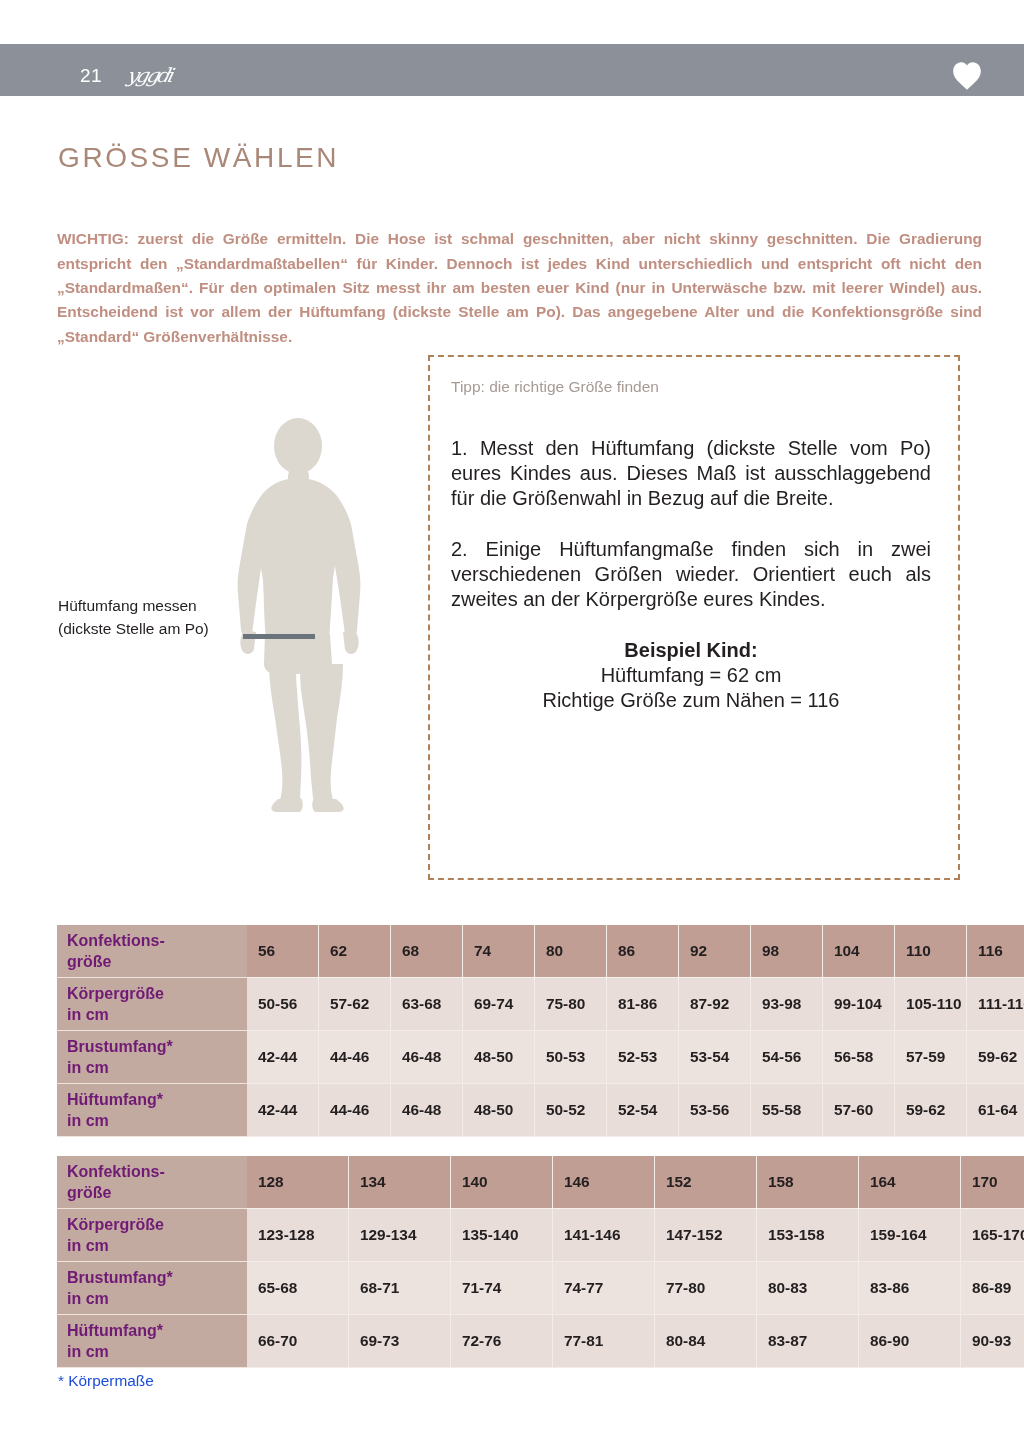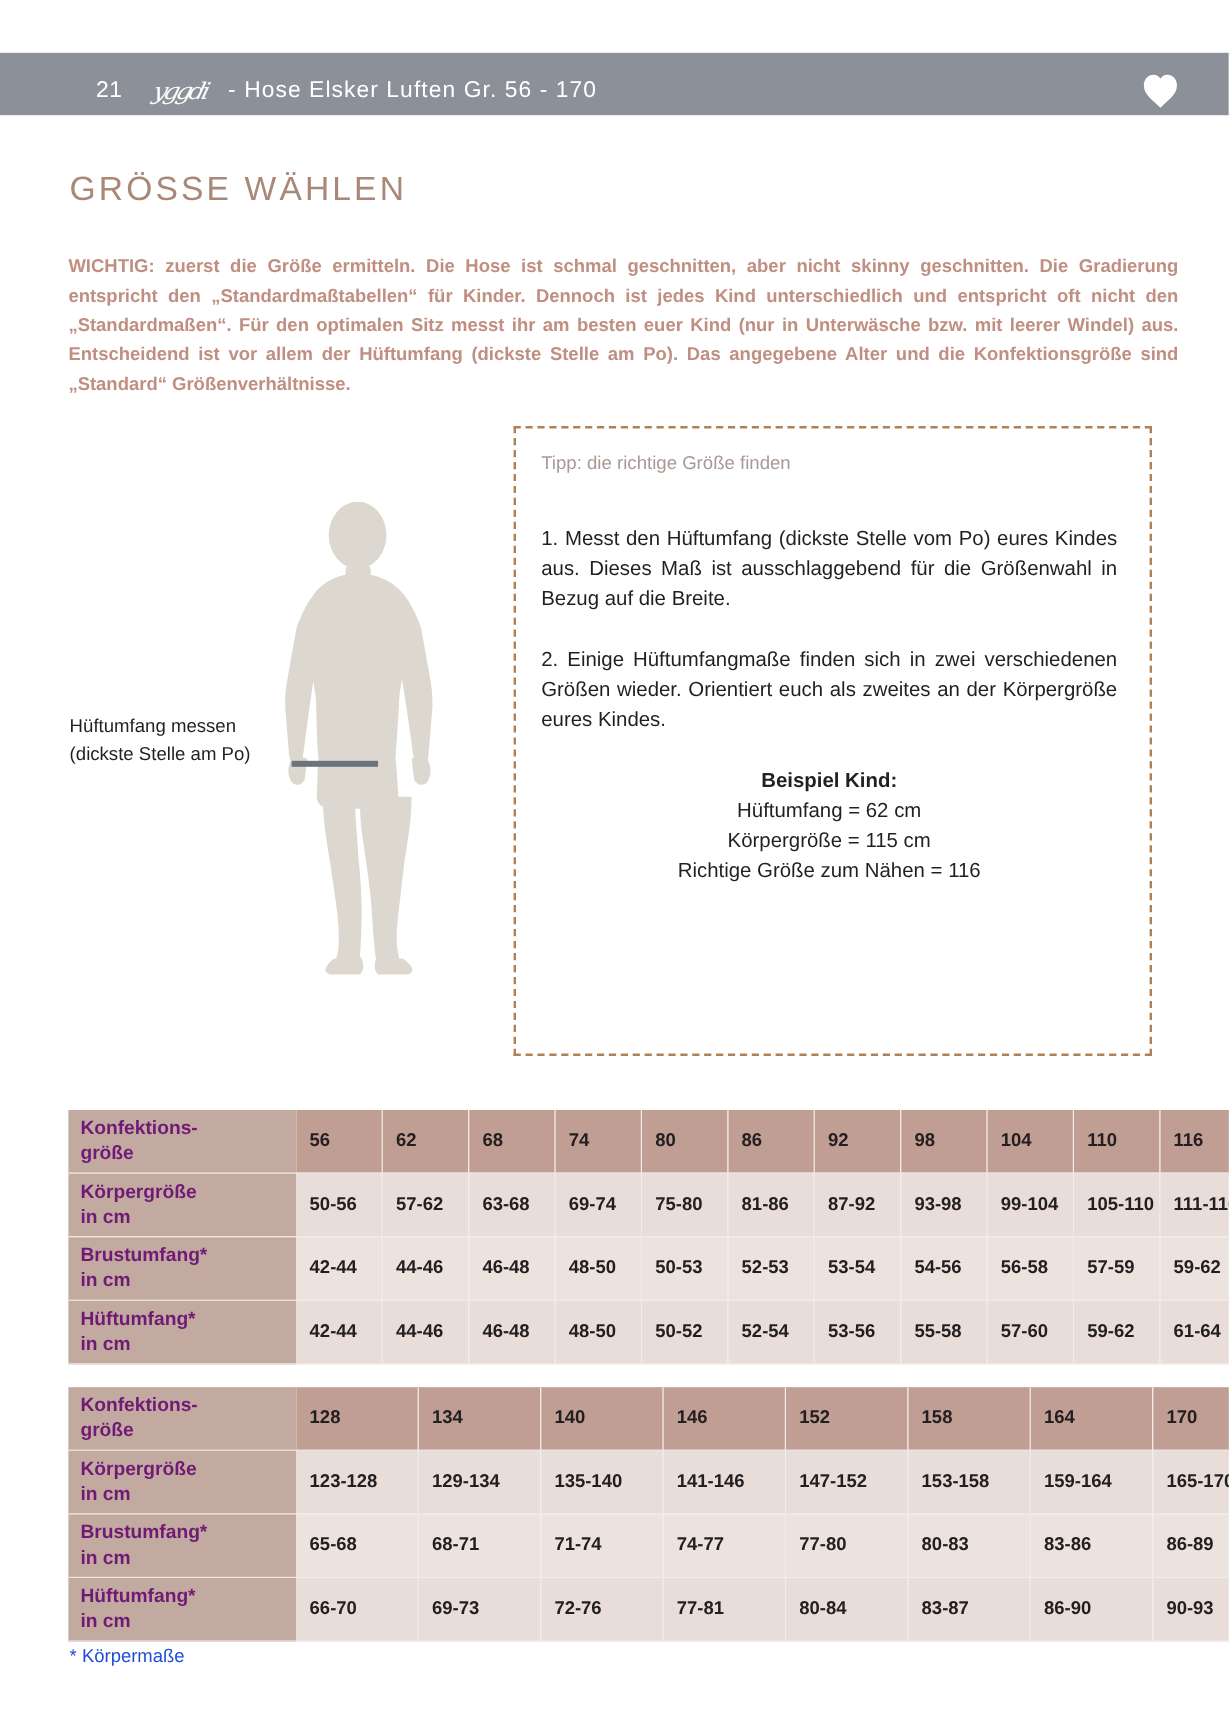--- a/index.html
+++ b/index.html
@@ -67,21 +67,21 @@
     font-size: 28px;
     letter-spacing: 2.6px;
     color: #a98878;
     font-weight: 400;
   }
 
   
   .intro {
     position: absolute;
     left: 57px;
-    top: 196px;
+    top: 212px;
     width: 925px;
     color: #c08f81;
     font-size: 15.4px;
     font-weight: bold;
     line-height: 24.3px;
     text-align: justify;
     text-justify: inter-word;
   }
 
   
@@ -123,21 +123,21 @@
     padding: 21px 27px 0 21px;
   }
   .tip-heading {
     color: #a79a95;
     font-size: 15.5px;
     font-weight: normal;
     margin: 0 0 40px 0;
   }
   .tip-p {
     color: #231f20;
-    font-size: 17px;
+    font-size: 20px;
     line-height: 25px;
     text-align: justify;
     text-justify: inter-word;
     margin: 0 0 26px 0;
   }
   .tip-p.no-justify { text-align: center; }
   .tip-p b { font-weight: bold; }
   .example-line { display: block; }
 
   
@@ -195,21 +195,20 @@
     font-size: 15.4px;
     color: #1d4ed8;
   }
 </style>
 </head>
 <body>
 
 <div class="header-bar">
   <span class="header-page-num">21</span>
   <span class="header-logo">yggdi</span>
-  <span class="header-title">- Hose Elsker Luften Gr. 56 - 170</span>
   <svg class="header-heart" viewBox="0 0 32 32" aria-hidden="true">
     <path d="M16 29 C10 23 3 18.5 3 11.5 C3 6.5 6.4 3 10.6 3 C13.2 3 15.1 4.4 16 6.2 C16.9 4.4 18.8 3 21.4 3 C25.6 3 29 6.5 29 11.5 C29 18.5 22 23 16 29 Z" fill="#ffffff"></path>
   </svg>
 </div>
 
 <h1 class="page-title">GRÖSSE WÄHLEN</h1>
 
 <p class="intro">WICHTIG: zuerst die Größe ermitteln. Die Hose ist schmal geschnitten, aber nicht skinny geschnitten. Die Gradierung entspricht den „Standardmaßtabellen“ für Kinder. Dennoch ist jedes Kind unterschiedlich und entspricht oft nicht den „Standardmaßen“. Für den optimalen Sitz messt ihr am besten euer Kind (nur in Unterwäsche bzw. mit leerer Windel) aus. Entscheidend ist vor allem der Hüftumfang (dickste Stelle am Po). Das angegebene Alter und die Konfektionsgröße sind „Standard“ Größenverhältnisse.</p>
 
 <div class="figure-caption">Hüftumfang messen  (dickste Stelle am Po)</div>
@@ -281,21 +280,20 @@
 </div>
 <div class="hip-line"></div>
 
 <div class="tip-box">
   <div class="tip-heading">Tipp: die richtige Größe finden</div>
   <p class="tip-p">1. Messt den Hüftumfang (dickste Stelle vom Po) eures Kindes aus. Dieses Maß ist ausschlaggebend für die Größenwahl in Bezug auf die Breite.</p>
   <p class="tip-p">2. Einige Hüftumfangmaße finden sich in zwei verschiedenen Größen wieder. Orientiert euch als zweites an der Körpergröße eures Kindes.</p>
   <p class="tip-p no-justify">
     <b class="example-line">Beispiel Kind:</b>
     <span class="example-line">Hüftumfang  = 62 cm</span>
-    <span class="example-line">Körpergröße = 115 cm</span>
     <span class="example-line">Richtige Größe zum Nähen = 116</span>
   </p>
 </div>
 
 <table class="size-table table-a">
   <tbody>
     <tr class="header-row">
       <td class="rowhead">
         <span>Konfektions-</span><br>
         <span>größe</span>

